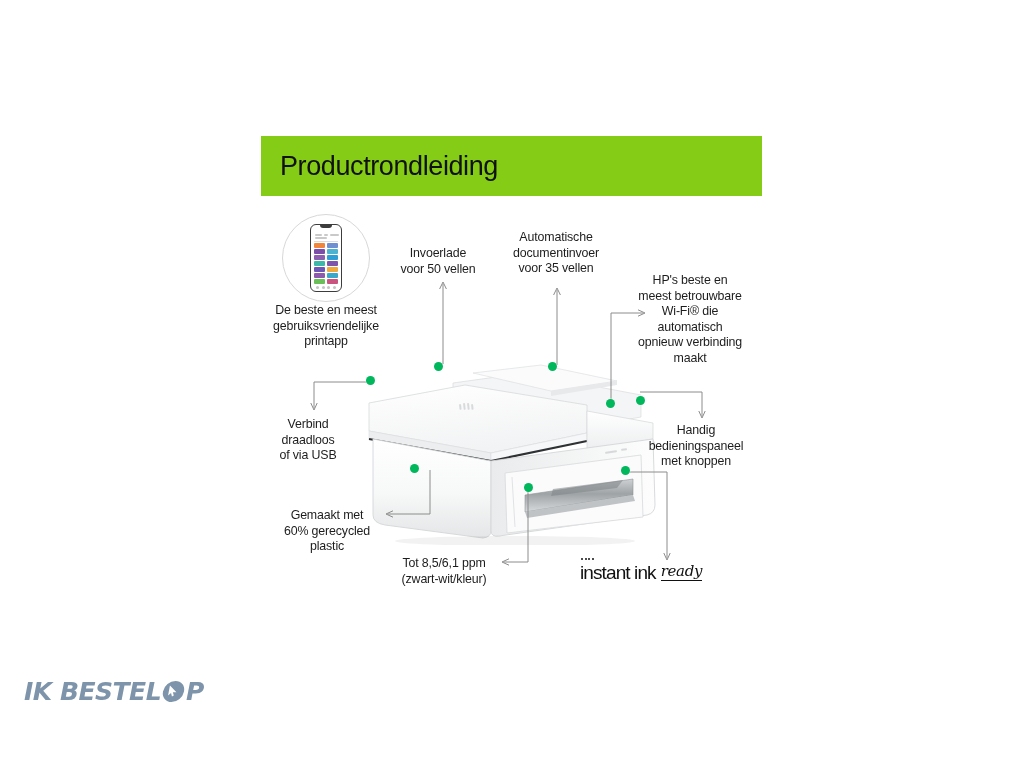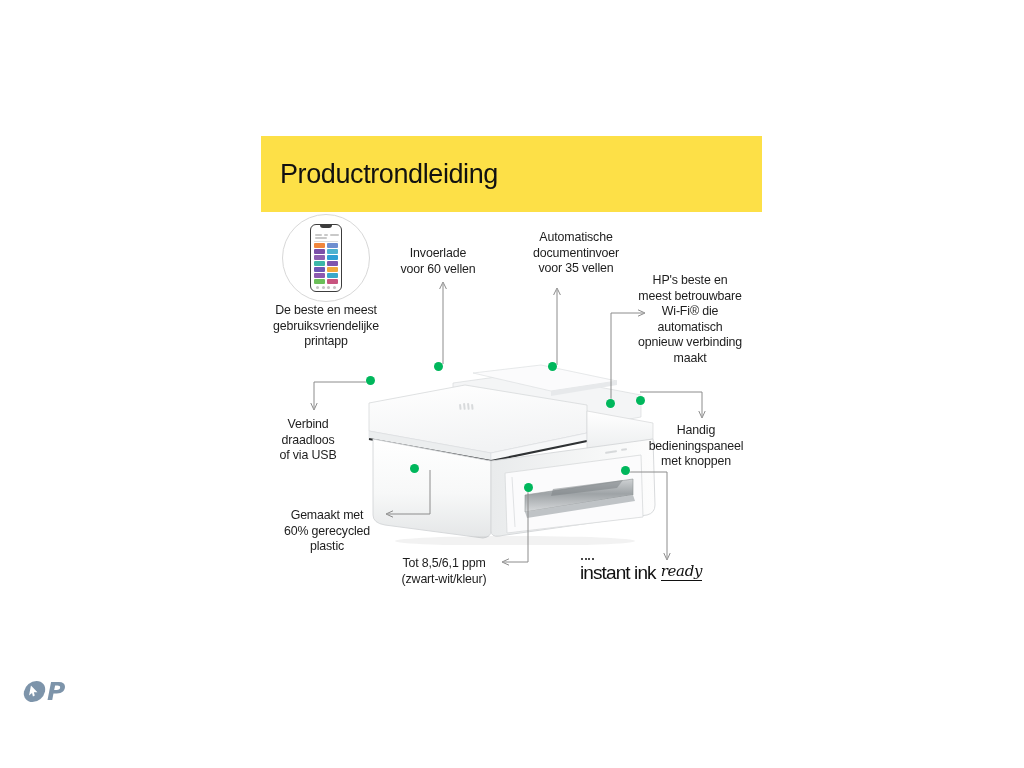--- a/index.html
+++ b/index.html
@@ -15,22 +15,22 @@
     font-family: "Liberation Sans", sans-serif;
     color: #1a1a1a;
   }
 
   
   #header-banner {
     position: absolute;
     left: 261px;
     top: 136px;
     width: 501px;
-    height: 76px;
-    background: #fde047;
+    height: 60px;
+    background: #84cc16;
     display: flex;
     align-items: center;
   }
   #header-title {
     font-size: 27px;
     font-weight: 400;
     color: #111111;
     letter-spacing: -0.4px;
     margin-left: 19px;
     line-height: 1;
@@ -387,23 +387,23 @@
 <div class="dot" style="left:636px; top:396px;"></div>
 <div class="dot" style="left:410px; top:464px;"></div>
 <div class="dot" style="left:524px; top:483px;"></div>
 <div class="dot" style="left:621px; top:466px;"></div>
 
 <div class="callout" style="left:253px; top:303px; width:146px;">De beste en meest
 gebruiksvriendelijke
 printapp</div>
 
 <div class="callout" style="left:373px; top:246px; width:130px;">Invoerlade
-voor 60 vellen</div>
-
-<div class="callout" style="left:505px; top:230px; width:142px;">Automatische
+voor 50 vellen</div>
+
+<div class="callout" style="left:485px; top:230px; width:142px;">Automatische
 documentinvoer
 voor 35 vellen</div>
 
 <div class="callout" style="left:620px; top:273px; width:140px;">HP's beste en
 meest betrouwbare
 Wi-Fi® die
 automatisch
 opnieuw verbinding
 maakt</div>
 
@@ -430,20 +430,21 @@
         <i></i>
         <i></i>
     </span>
     <span>instant ink</span>
   </div>
   <div id="instant-ink-ready">ready</div>
 </div>
 
 <div id="brand-logo">
   <div id="brand-line1">
+    <span>IK BESTEL</span>
     <span id="cursor-circle">
       <svg width="10" height="12" viewBox="0 0 10 12" xmlns="http://www.w3.org/2000/svg">
         <path d="M0.8 0.6 L0.8 10.4 L3.3 7.9 L4.9 11.4 L6.6 10.6 L5.0 7.3 L8.6 7.3 Z" fill="#ffffff"></path>
       </svg>
     </span>
     <span>P</span>
   </div>
 </div>
 
 </body></html>

